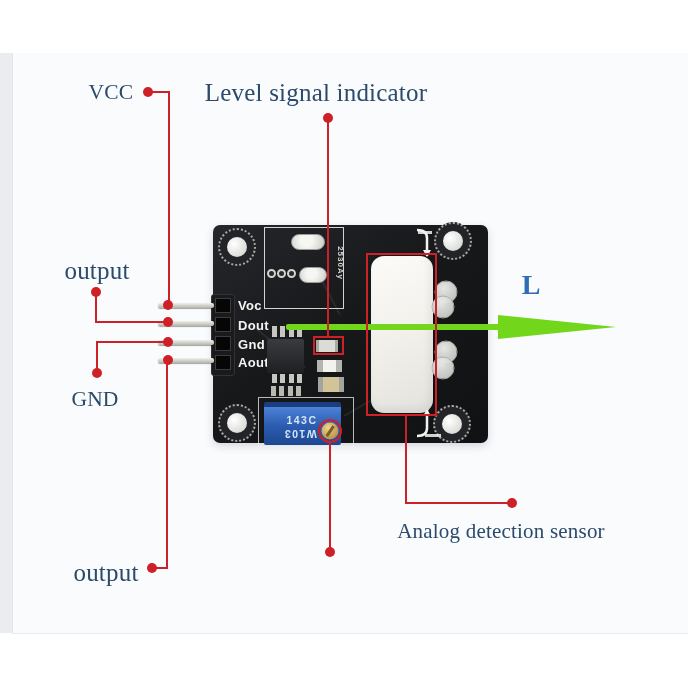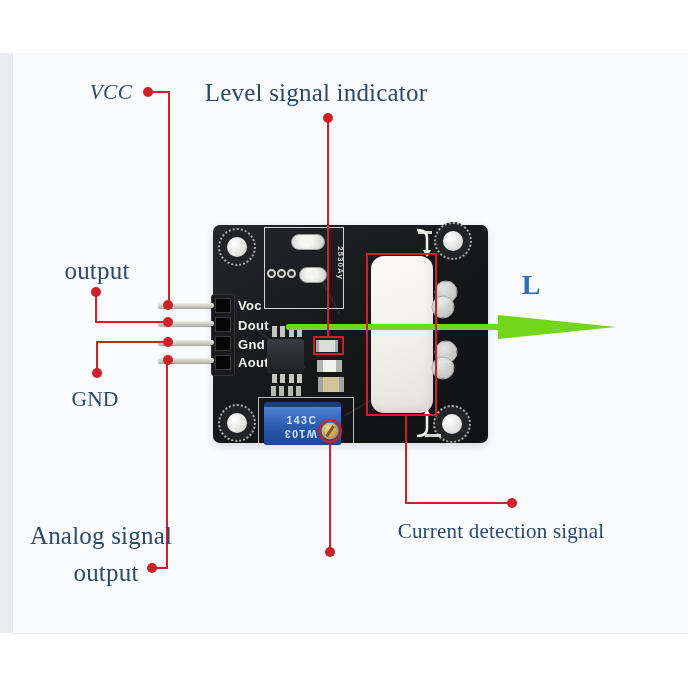--- a/index.html
+++ b/index.html
@@ -181,21 +181,20 @@
 
   <div class="abs red-circle" style="left:330px;top:431px;width:24px;height:24px;"></div>
   <div class="abs red-line" style="left:328.7px;top:443px;width:2.5px;height:109px;"></div>
   <div class="abs red-dot" style="left:330px;top:552px;"></div>
 
   <div class="abs red-box" style="left:366px;top:253px;width:71px;height:163px;"></div>
   <div class="abs red-line" style="left:404.7px;top:416px;width:2.5px;height:88px;"></div>
   <div class="abs red-line" style="left:405px;top:501.7px;width:108px;height:2.5px;"></div>
   <div class="abs red-dot" style="left:512px;top:503px;"></div>
 
-  <div class="abs callout" style="left:111px;top:92px;font-size:21.5px;font-style:italic;">VCC</div>
+  <div class="abs callout" style="left:111px;top:92px;font-size:21.5px;">VCC</div>
   <div class="abs callout" style="left:316px;top:93px;">Level signal indicator</div>
   <div class="abs callout" style="left:97px;top:271px;">output</div>
   <div class="abs callout" style="left:95px;top:399px;font-size:21.5px;">GND</div>
-  <div class="abs callout" style="left:101px;top:536px;">Analog signal</div>
   <div class="abs callout" style="left:106px;top:573px;">output</div>
-  <div class="abs callout" style="left:501px;top:531px;font-size:21px;">Current detection signal</div>
+  <div class="abs callout" style="left:501px;top:531px;font-size:21px;">Analog detection sensor</div>
 
 </div>
 
 </body></html>

